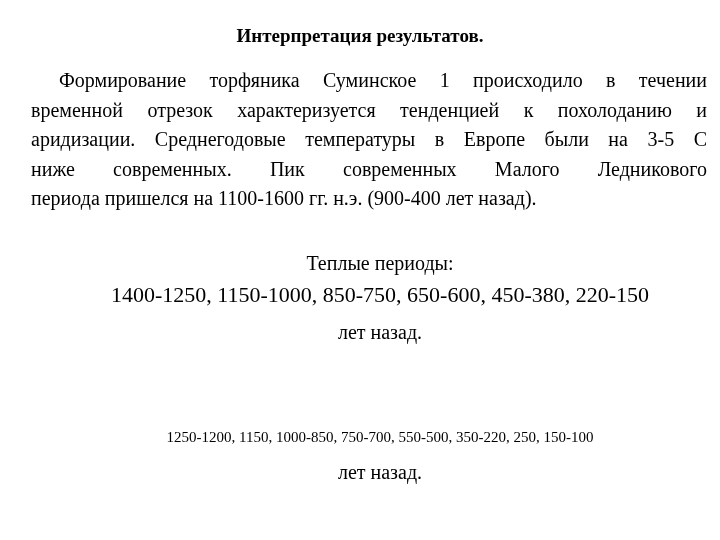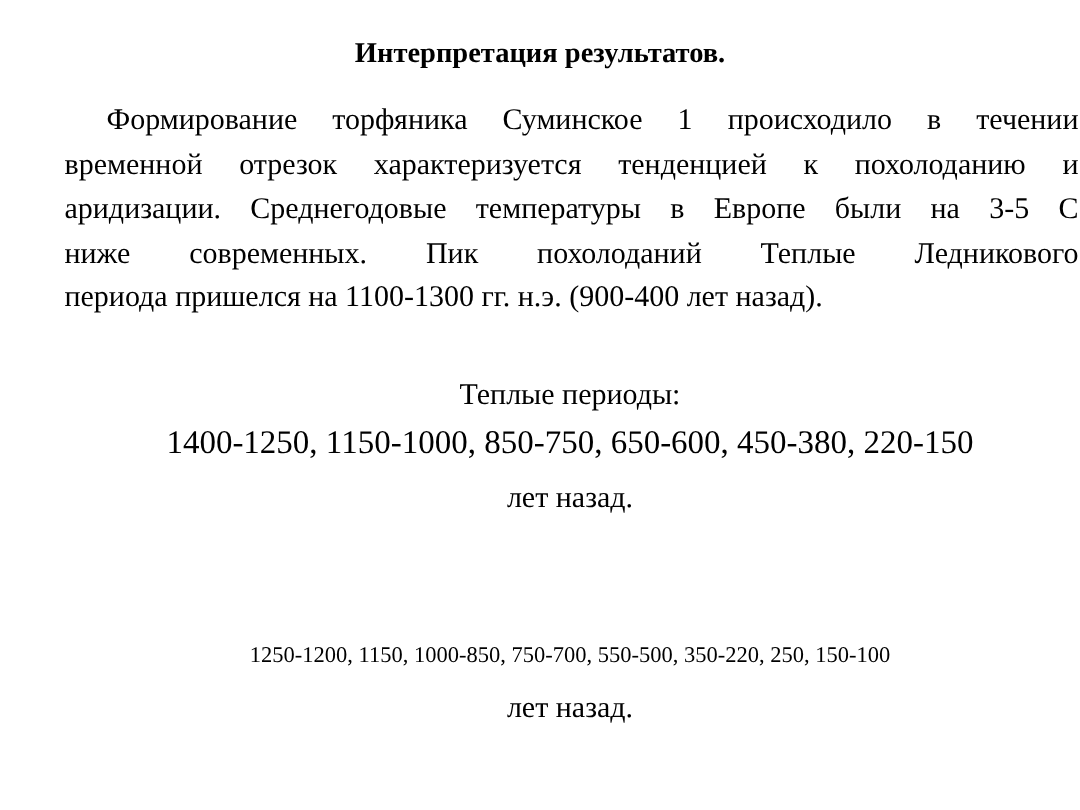--- a/index.html
+++ b/index.html
@@ -8,21 +8,21 @@
     font-family: "Liberation Serif", "DejaVu Serif", serif;
     position: relative; overflow: hidden;
   }
   .slide { position: absolute; left: 0; top: 16px; width: 720px; height: 540px; }
   .title {
     position: absolute; left: 0; width: 720px; top: 8px;
     text-align: center; font-weight: bold; font-size: 19px; line-height: 24px;
   }
   .para {
     position: absolute; left: 31px; width: 676px; top: 50px;
-    font-size: 20px; line-height: 29.5px; text-align: justify; margin-left: 12px;
+    font-size: 20px; line-height: 29.5px; text-align: justify;
   }
   .para .line { display: block; height: 29.5px; white-space: nowrap; }
   .para .line.just { text-align-last: justify; text-align: justify; white-space: normal; }
   .para .line.first { padding-left: 28px; }
   .center { position: absolute; left: 0; width: 720px; text-align: center; white-space: nowrap; padding-left: 20px; }
   .warm-head { top: 234px; font-size: 20px; line-height: 26px; }
   .warm-list { top: 266px; font-size: 22px; line-height: 26px; }
   .warm-tail { top: 303px; font-size: 20px; line-height: 26px; }
   .cold-head { top: 371px; font-size: 20px; line-height: 26px; }
   .cold-list { top: 410px; font-size: 15px; line-height: 22px; }
@@ -31,22 +31,22 @@
 </head>
 <body>
 
 <div class="slide">
   <div class="title">Интерпретация результатов.</div>
 
   <div class="para">
     <span class="line just first">Формирование торфяника Суминское 1 происходило в течении</span>
     <span class="line just">временной отрезок характеризуется тенденцией к похолоданию и</span>
     <span class="line just">аридизации. Среднегодовые температуры в Европе были на 3-5 С</span>
-    <span class="line just">ниже современных. Пик похолоданий Теплые Ледникового</span>
-    <span class="line">периода пришелся на 1100-1300 гг. н.э. (900-400 лет назад).</span>
+    <span class="line just">ниже современных. Пик современных Малого Ледникового</span>
+    <span class="line">периода пришелся на 1100-1600 гг. н.э. (900-400 лет назад).</span>
   </div>
 
   <div class="center warm-head">Теплые периоды:</div>
   <div class="center warm-list">1400-1250, 1150-1000, 850-750, 650-600, 450-380, 220-150</div>
   <div class="center warm-tail">лет назад.</div>
 
   <div class="center cold-list">1250-1200, 1150, 1000-850, 750-700, 550-500, 350-220, 250, 150-100</div>
   <div class="center cold-tail">лет назад.</div>
 </div>
 

